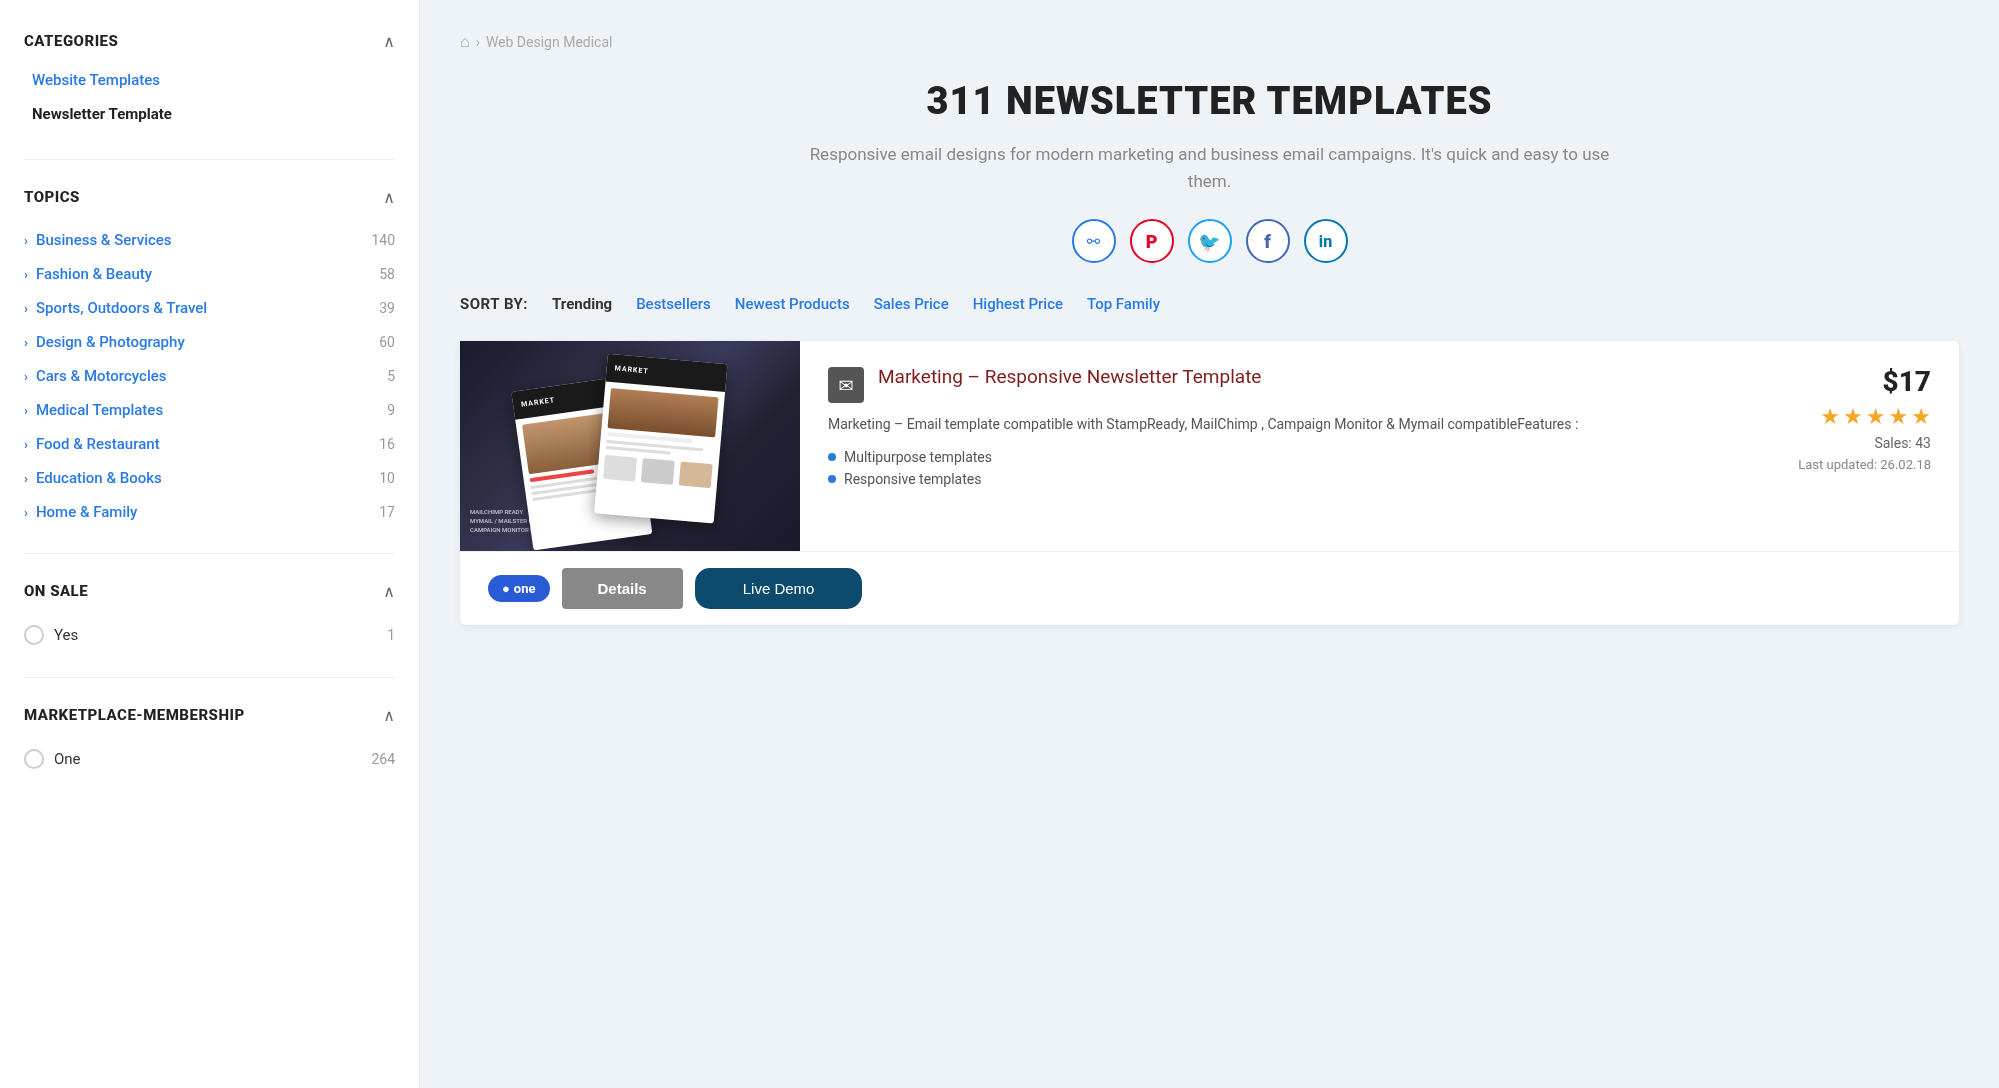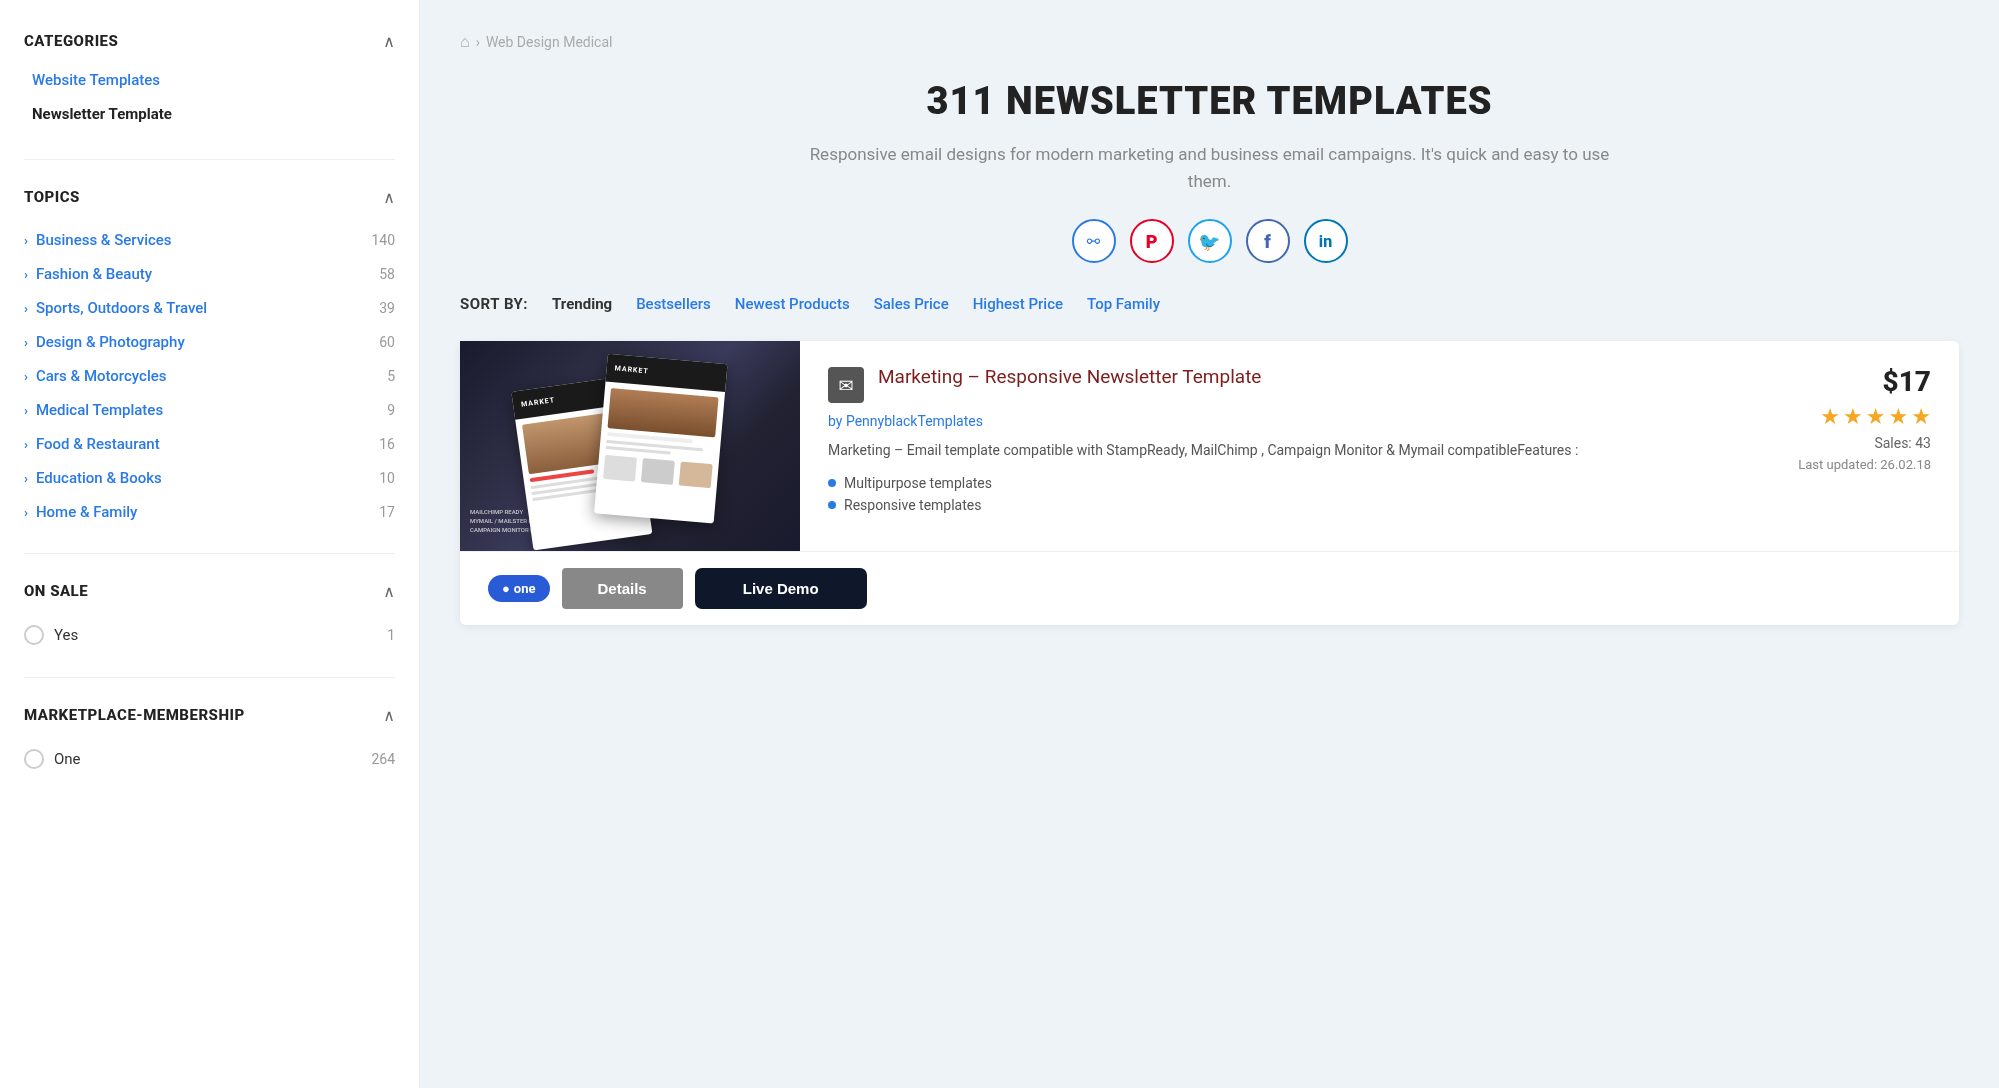--- a/index.html
+++ b/index.html
@@ -497,27 +497,27 @@
       color: #fff;
       border: none;
       padding: 12px 36px;
       border-radius: 4px;
       font-size: 15px;
       font-weight: 600;
       cursor: pointer;
     }
 
     .btn-live-demo {
-      background: #0f172a;
+      background: #0c4a6e;
       color: #fff;
       border: none;
       padding: 12px 48px;
-      border-radius: 7px;
+      border-radius: 15px;
       font-size: 15px;
-      font-weight: 700;
+      font-weight: 400;
       cursor: pointer;
     }
 
     .product-card-inner {
       display: flex;
       flex-direction: column;
       flex: 1;
     }
 
     .product-main-row {
@@ -732,24 +732,20 @@
         </div>
 
         <div class="product-info">
           <div class="product-title-row">
             <div class="product-icon">
               <span>✉</span>
             </div>
             <div>
               <div style="font-size:19px;font-weight:400;color:#7f1d1d;line-height:1.3;">Marketing – Responsive Newsletter Template</div>
             </div>
-          </div>
-          <div class="product-author">
-            <span>by</span>
-            <span style="color:#2a7ae4;cursor:pointer;">PennyblackTemplates</span>
           </div>
           <div class="product-description">Marketing – Email template compatible with StampReady, MailChimp , Campaign Monitor &amp; Mymail compatibleFeatures :</div>
           <ul class="product-features">
             <li>
               <span class="bullet-dot"></span>
               <span>Multipurpose templates</span>
             </li>
             <li>
               <span class="bullet-dot"></span>
               <span>Responsive templates</span>

